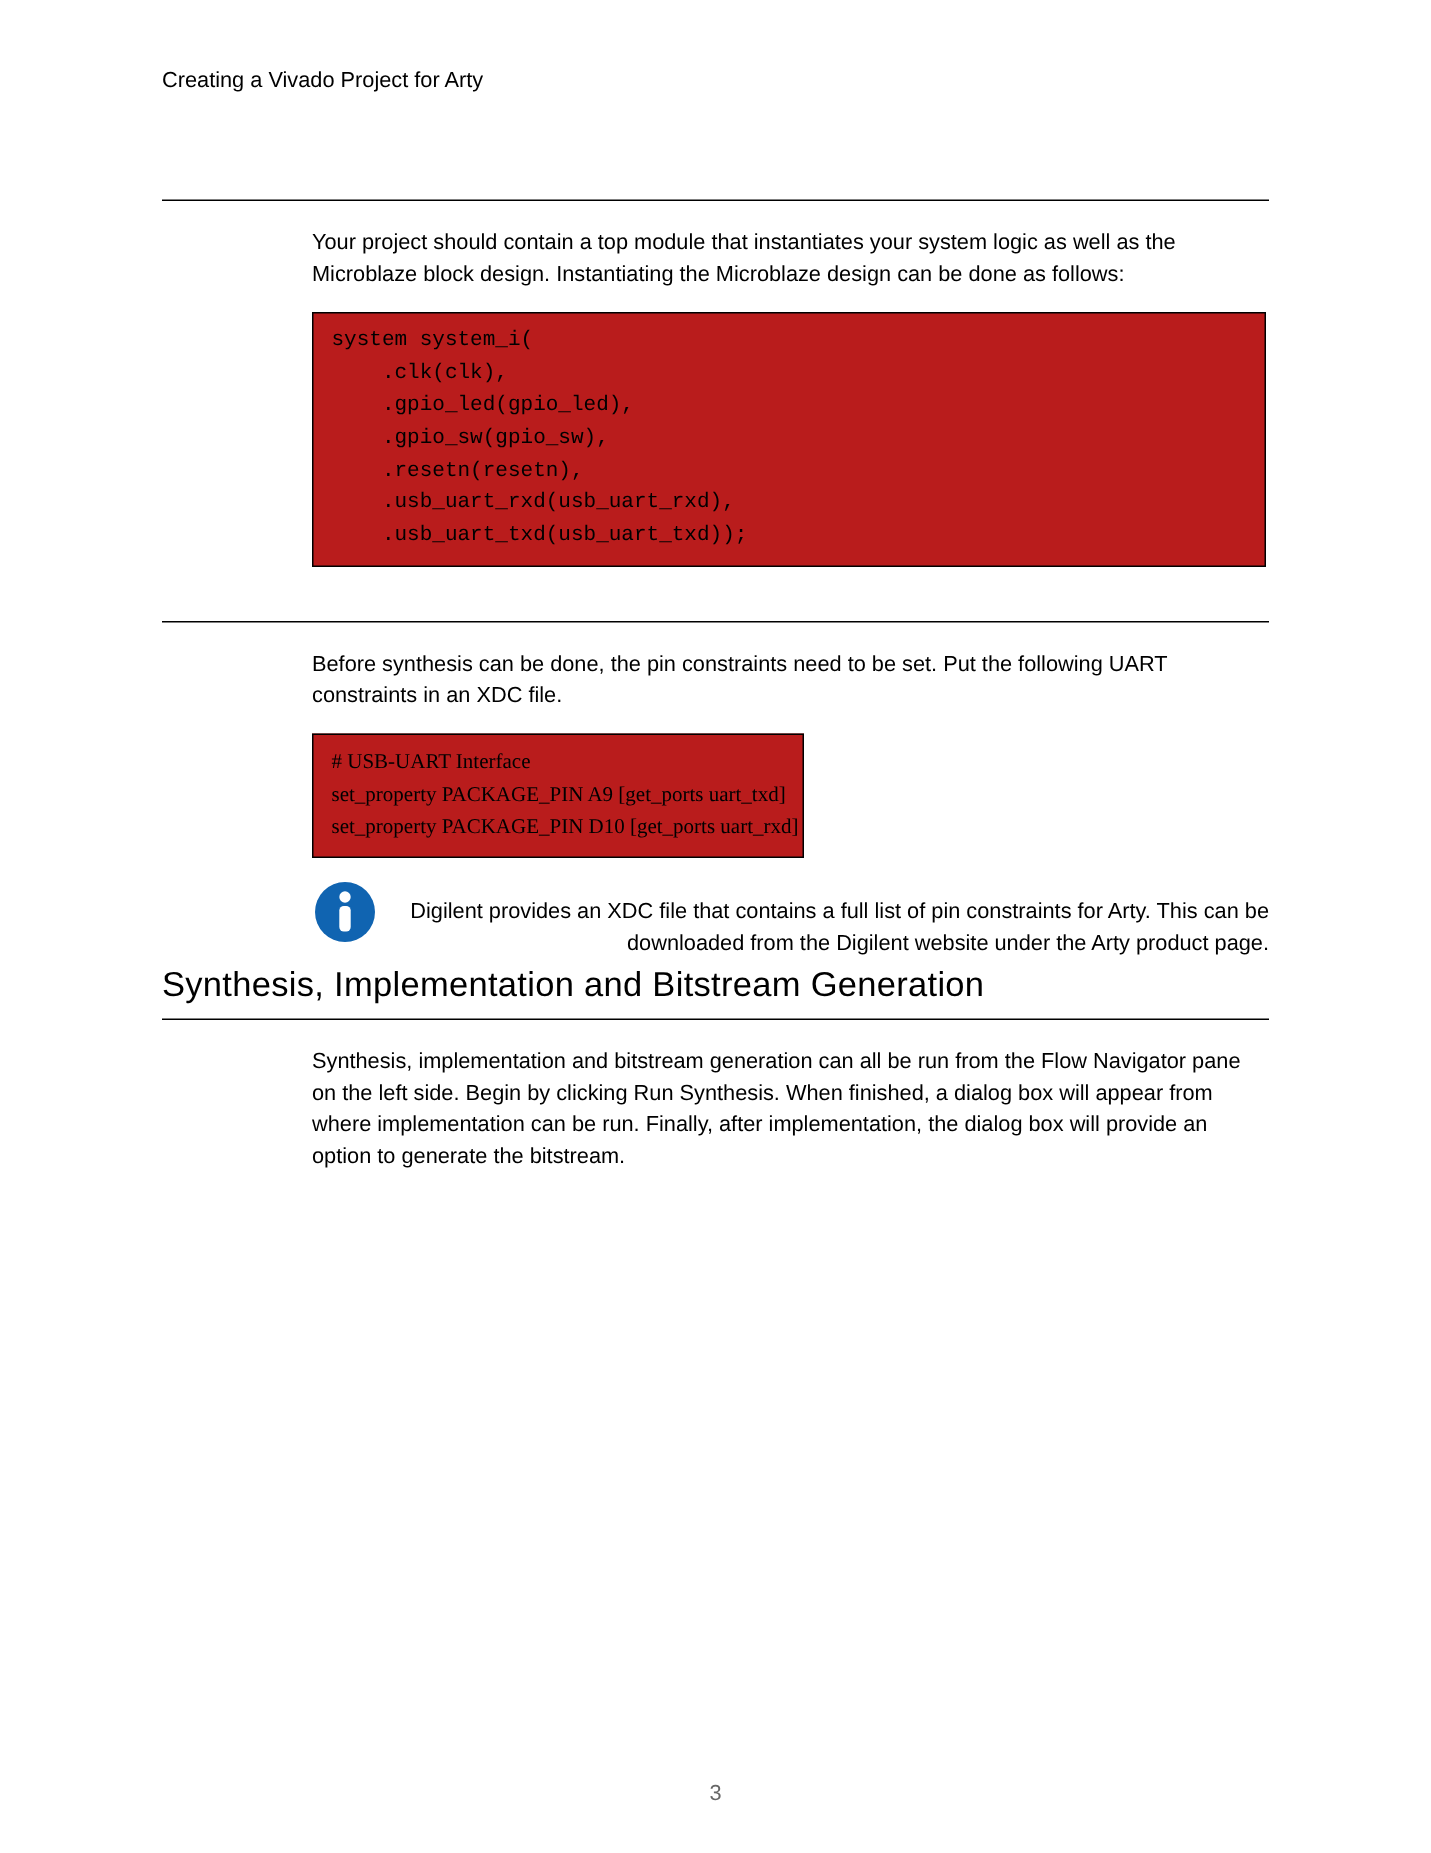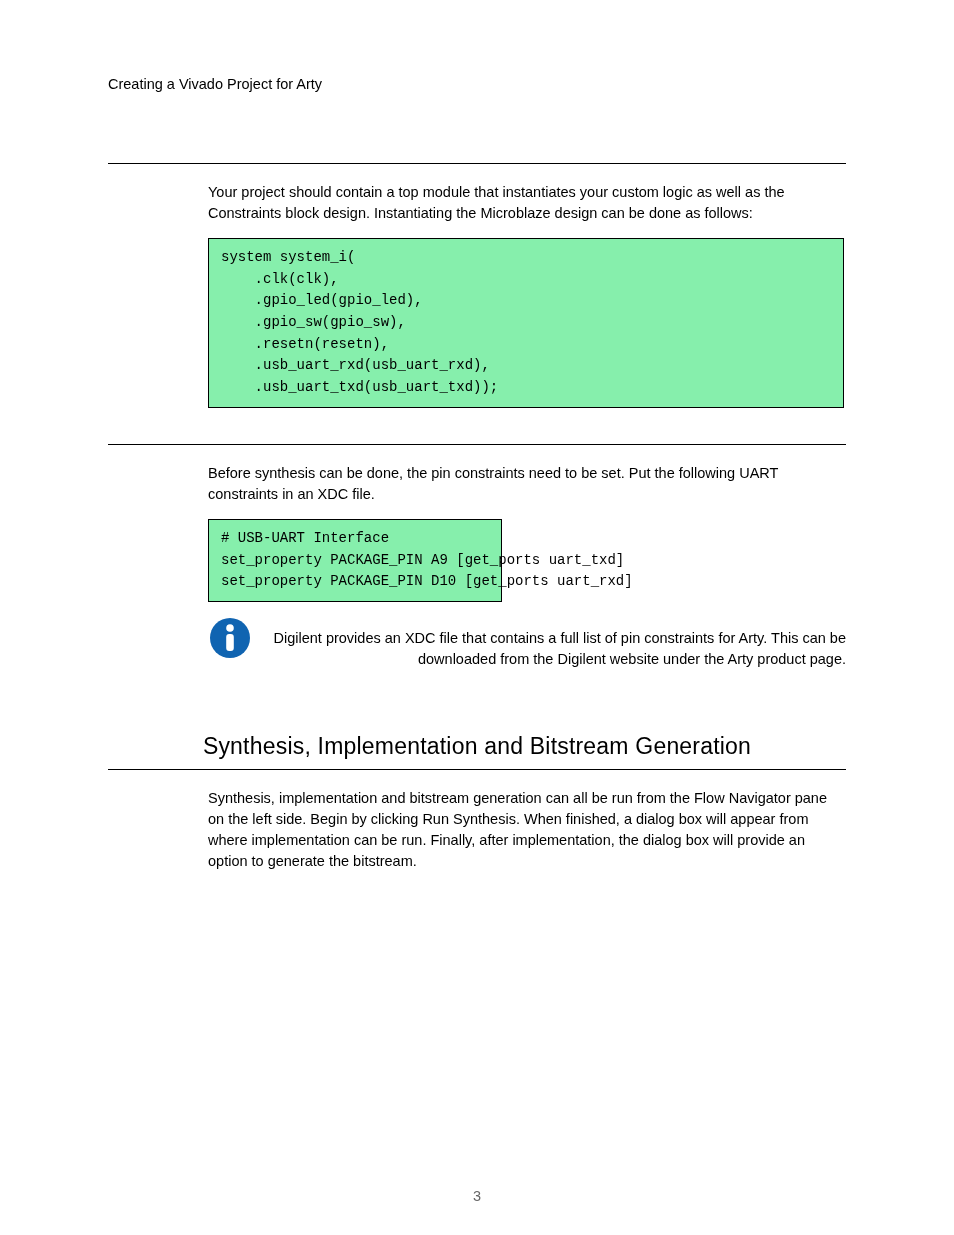--- a/index.html
+++ b/index.html
@@ -15,21 +15,21 @@
   .page {
     position: relative;
     width: 954px;
     height: 1235px;
     box-sizing: border-box;
   }
   .content {
     position: absolute;
     left: 108px;
     right: 108px;
-    top: 74px;
+    top: 44px;
   }
   .doc-title {
     font-size: 14.5px;
     margin-bottom: 68px;
   }
   .section-heading {
     font-size: 23px;
     font-weight: 400;
     margin-bottom: 6px;
     letter-spacing: 0.2px;
@@ -40,58 +40,57 @@
     margin: 0 0 18px 0;
     height: 0;
   }
   .block {
     margin-left: 100px;
   }
   .para {
     margin: 0 0 14px 0;
   }
   .codebox {
-    background: #86efac;
+    background: #b91c1c;
     border: 1px solid #000;
     padding: 8px 12px;
     font-family: "Courier New", Courier, monospace;
     font-size: 14px;
     line-height: 1.55;
     white-space: pre;
     box-sizing: border-box;
     color: #000;
     margin-bottom: 18px;
   }
   .codebox-wide {
     width: 636px;
   }
   .codebox-small {
-    width: 294px;
+    width: 328px;
+    font-family: Liberation Serif, serif;
   }
   .section-gap {
     height: 18px;
   }
   .note-row {
     display: flex;
     align-items: flex-start;
     gap: 14px;
     margin-top: 6px;
     text-align: right;
   }
   .note-icon {
     flex: 0 0 auto;
     margin-top: -4px;
   }
   .note-text {
     flex: 1 1 auto;
     padding-top: 8px;
   }
   .section3-heading {
-    margin-top: 60px;
-    text-align: center;
   }
   .footer-num {
     position: absolute;
     left: 0;
     right: 0;
     bottom: 28px;
     text-align: center;
     color: #666666;
     font-size: 14.5px;
   }
@@ -99,21 +98,21 @@
 </head>
 <body>
 
 <div class="page">
   <div class="content">
 
     <div class="doc-title">Creating a Vivado Project for Arty</div>
 
     <hr class="rule">
     <div class="block">
-      <p class="para">Your project should contain a top module that instantiates your custom logic as well as the Constraints block design. Instantiating the Microblaze design can be done as follows:</p>
+      <p class="para">Your project should contain a top module that instantiates your system logic as well as the Microblaze block design. Instantiating the Microblaze design can be done as follows:</p>
       <pre class="codebox codebox-wide">system system_i(
     .clk(clk),
     .gpio_led(gpio_led),
     .gpio_sw(gpio_sw),
     .resetn(resetn),
     .usb_uart_rxd(usb_uart_rxd),
     .usb_uart_txd(usb_uart_txd));</pre>
     </div>
 
     <div class="section-gap"></div>

